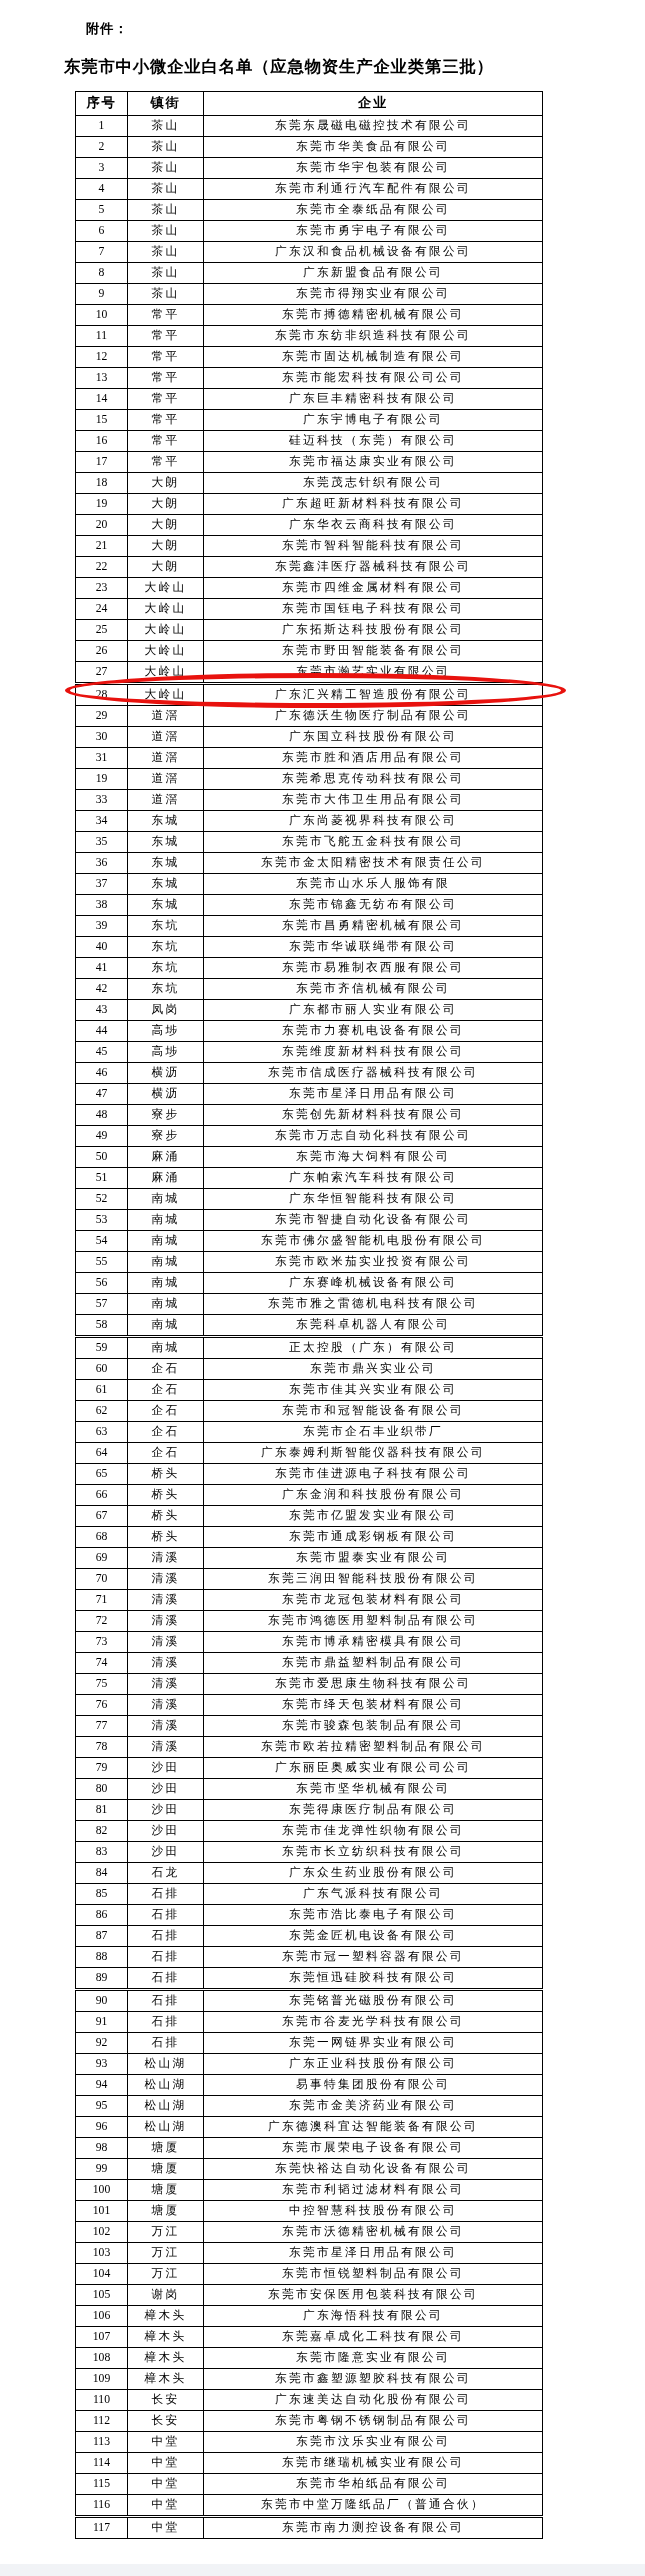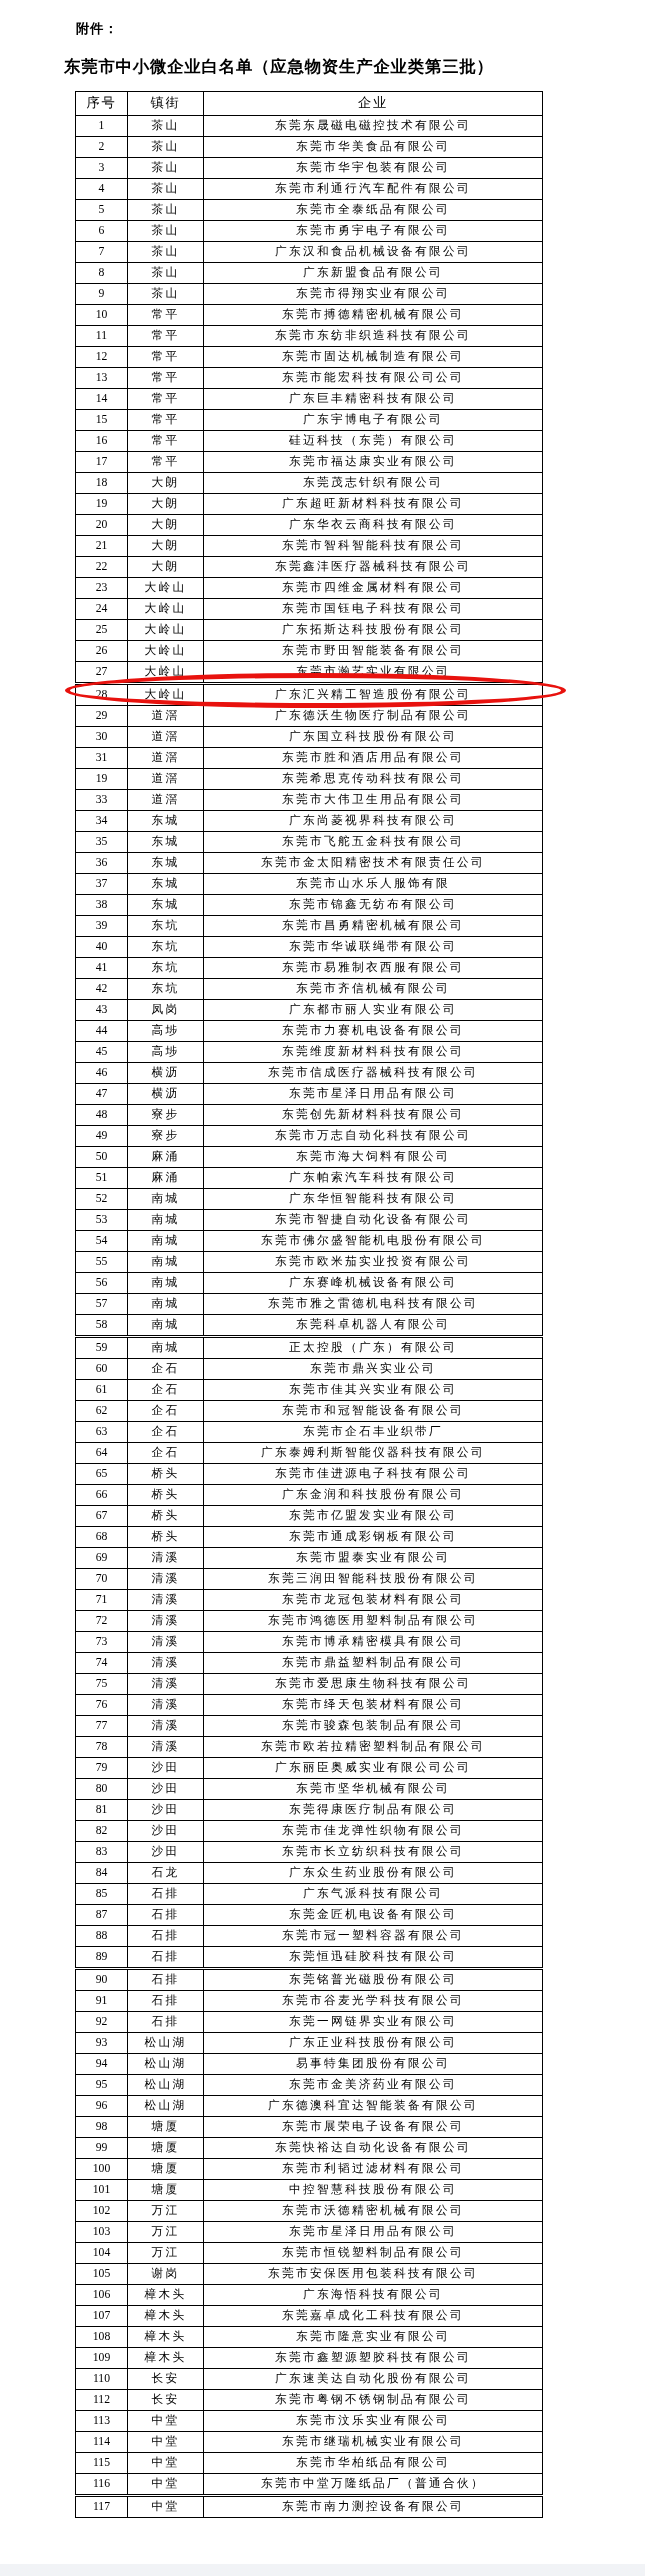--- a/index.html
+++ b/index.html
@@ -1,39 +1,39 @@
 <!DOCTYPE html>
 <html style="font-size:12.5px"><head>
 <meta charset="utf-8">
 <style>
   html,body{margin:0;padding:0;}
   body{
     width:646px;height:2576px;position:relative;background:#ffffff;
     font-family:"Liberation Serif","DejaVu Serif",serif;color:#000;
   }
   .attachment{
-    position:absolute;left:76px;top:20.3px;
+    position:absolute;left:86px;top:20.3px;
     font-family:"DejaVu Sans","Liberation Sans",sans-serif;
     font-weight:700;font-size:13.3px;letter-spacing:0.8px;
   }
   .doc-title{
     position:absolute;left:64px;top:56px;
     font-size:16.4px;font-weight:700;letter-spacing:0.8px;white-space:nowrap;
   }
   table.roster{
     position:absolute;left:75px;top:91px;width:466px;
     border-collapse:collapse;table-layout:fixed;
     border:1.6px solid #000;
   }
   table.roster th,table.roster td{
     border:0.8px solid #000;text-align:center;vertical-align:middle;
     padding:0;overflow:hidden;white-space:nowrap;
   }
   table.roster th{
-    height:22.7px;font-size:13.3px;font-weight:400;letter-spacing:1.6px;
+    height:22.7px;font-size:13.3px;font-weight:700;letter-spacing:1.6px;
   }
   table.roster td{height:20px;font-size:11.7px;}
   td.c-town,td.c-company{letter-spacing:2.3px;}
   td.c-serial{font-size:11.7px;letter-spacing:0;}
   tr.page-break td{border-top:3.9px double #000;}
   .oval{
     position:absolute;border-radius:50%;background:transparent;
     box-sizing:border-box;pointer-events:none;z-index:5;
   }
   .bottom-strip{
@@ -481,20 +481,25 @@
         <td class="c-serial">84</td>
         <td class="c-town">石龙</td>
         <td class="c-company">广东众生药业股份有限公司</td>
       </tr>
       <tr>
         <td class="c-serial">85</td>
         <td class="c-town">石排</td>
         <td class="c-company">广东气派科技有限公司</td>
       </tr>
       <tr>
+        <td class="c-serial">86</td>
+        <td class="c-town">石排</td>
+        <td class="c-company">东莞市浩比泰电子有限公司</td>
+      </tr>
+      <tr>
         <td class="c-serial">87</td>
         <td class="c-town">石排</td>
         <td class="c-company">东莞金匠机电设备有限公司</td>
       </tr>
       <tr>
         <td class="c-serial">88</td>
         <td class="c-town">石排</td>
         <td class="c-company">东莞市冠一塑料容器有限公司</td>
       </tr>
       <tr>

